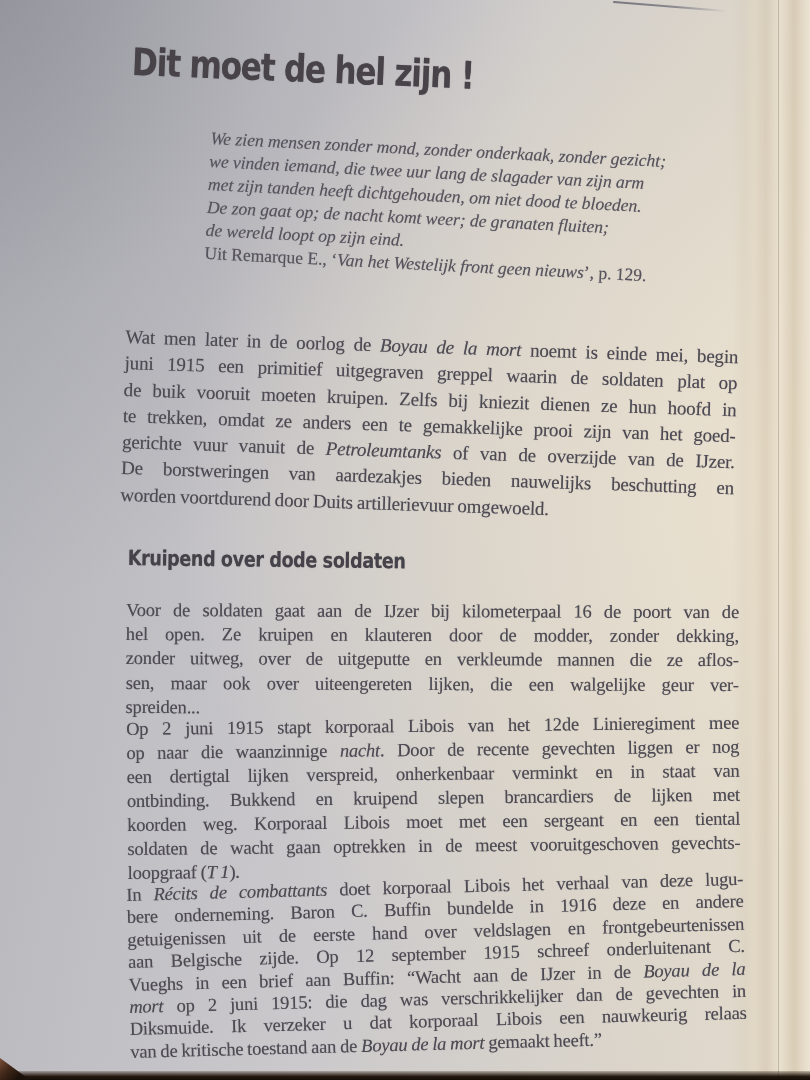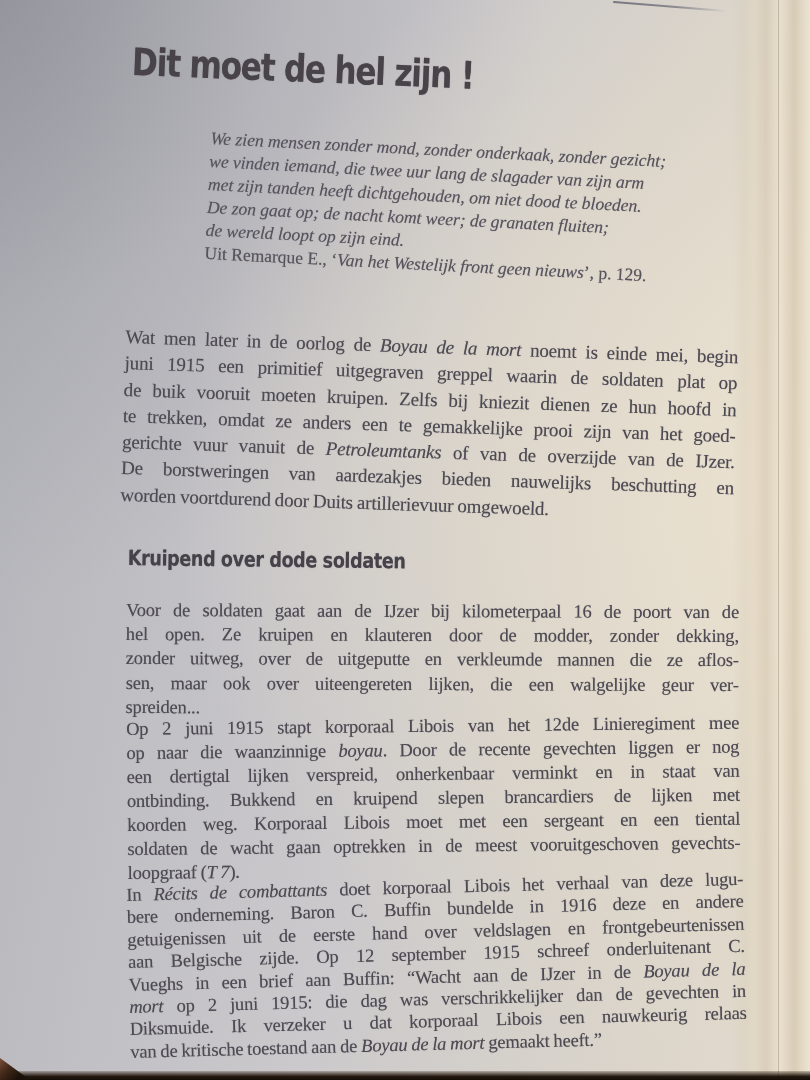--- a/index.html
+++ b/index.html
@@ -133,26 +133,26 @@
     <div class="para p2">
         <div class="jline">Voor de soldaten gaat aan de IJzer bij kilometerpaal 16 de poort van de</div>
         <div class="jline">hel open. Ze kruipen en klauteren door de modder, zonder dekking,</div>
         <div class="jline">zonder uitweg, over de uitgeputte en verkleumde mannen die ze aflos-</div>
         <div class="jline">sen, maar ook over uiteengereten lijken, die een walgelijke geur ver-</div>
         <div class="jline last">spreiden...</div>
       </div>
 
     <div class="para p3">
         <div class="jline">Op 2 juni 1915 stapt korporaal Libois van het 12de Linieregiment mee</div>
-        <div class="jline">op naar die waanzinnige <i>boyau</i>. Door de recente gevechten liggen er nog</div>
+        <div class="jline">op naar die waanzinnige <i>nacht</i>. Door de recente gevechten liggen er nog</div>
         <div class="jline">een dertigtal lijken verspreid, onherkenbaar verminkt en in staat van</div>
         <div class="jline">ontbinding. Bukkend en kruipend slepen brancardiers de lijken met</div>
         <div class="jline">koorden weg. Korporaal Libois moet met een sergeant en een tiental</div>
         <div class="jline">soldaten de wacht gaan optrekken in de meest vooruitgeschoven gevechts-</div>
-        <div class="jline last">loopgraaf (<i>T 7</i>).</div>
+        <div class="jline last">loopgraaf (<i>T 1</i>).</div>
       </div>
 
     <div class="para p4">
         <div class="jline">In <i>Récits de combattants</i> doet korporaal Libois het verhaal van deze lugu-</div>
         <div class="jline">bere onderneming. Baron C. Buffin bundelde in 1916 deze en andere</div>
         <div class="jline">getuigenissen uit de eerste hand over veldslagen en frontgebeurtenissen</div>
         <div class="jline">aan Belgische zijde. Op 12 september 1915 schreef onderluitenant C.</div>
         <div class="jline">Vueghs in een brief aan Buffin: “Wacht aan de IJzer in de <i>Boyau de la</i></div>
         <div class="jline"><i>mort</i> op 2 juni 1915: die dag was verschrikkelijker dan de gevechten in</div>
         <div class="jline">Diksmuide. Ik verzeker u dat korporaal Libois een nauwkeurig relaas</div>

